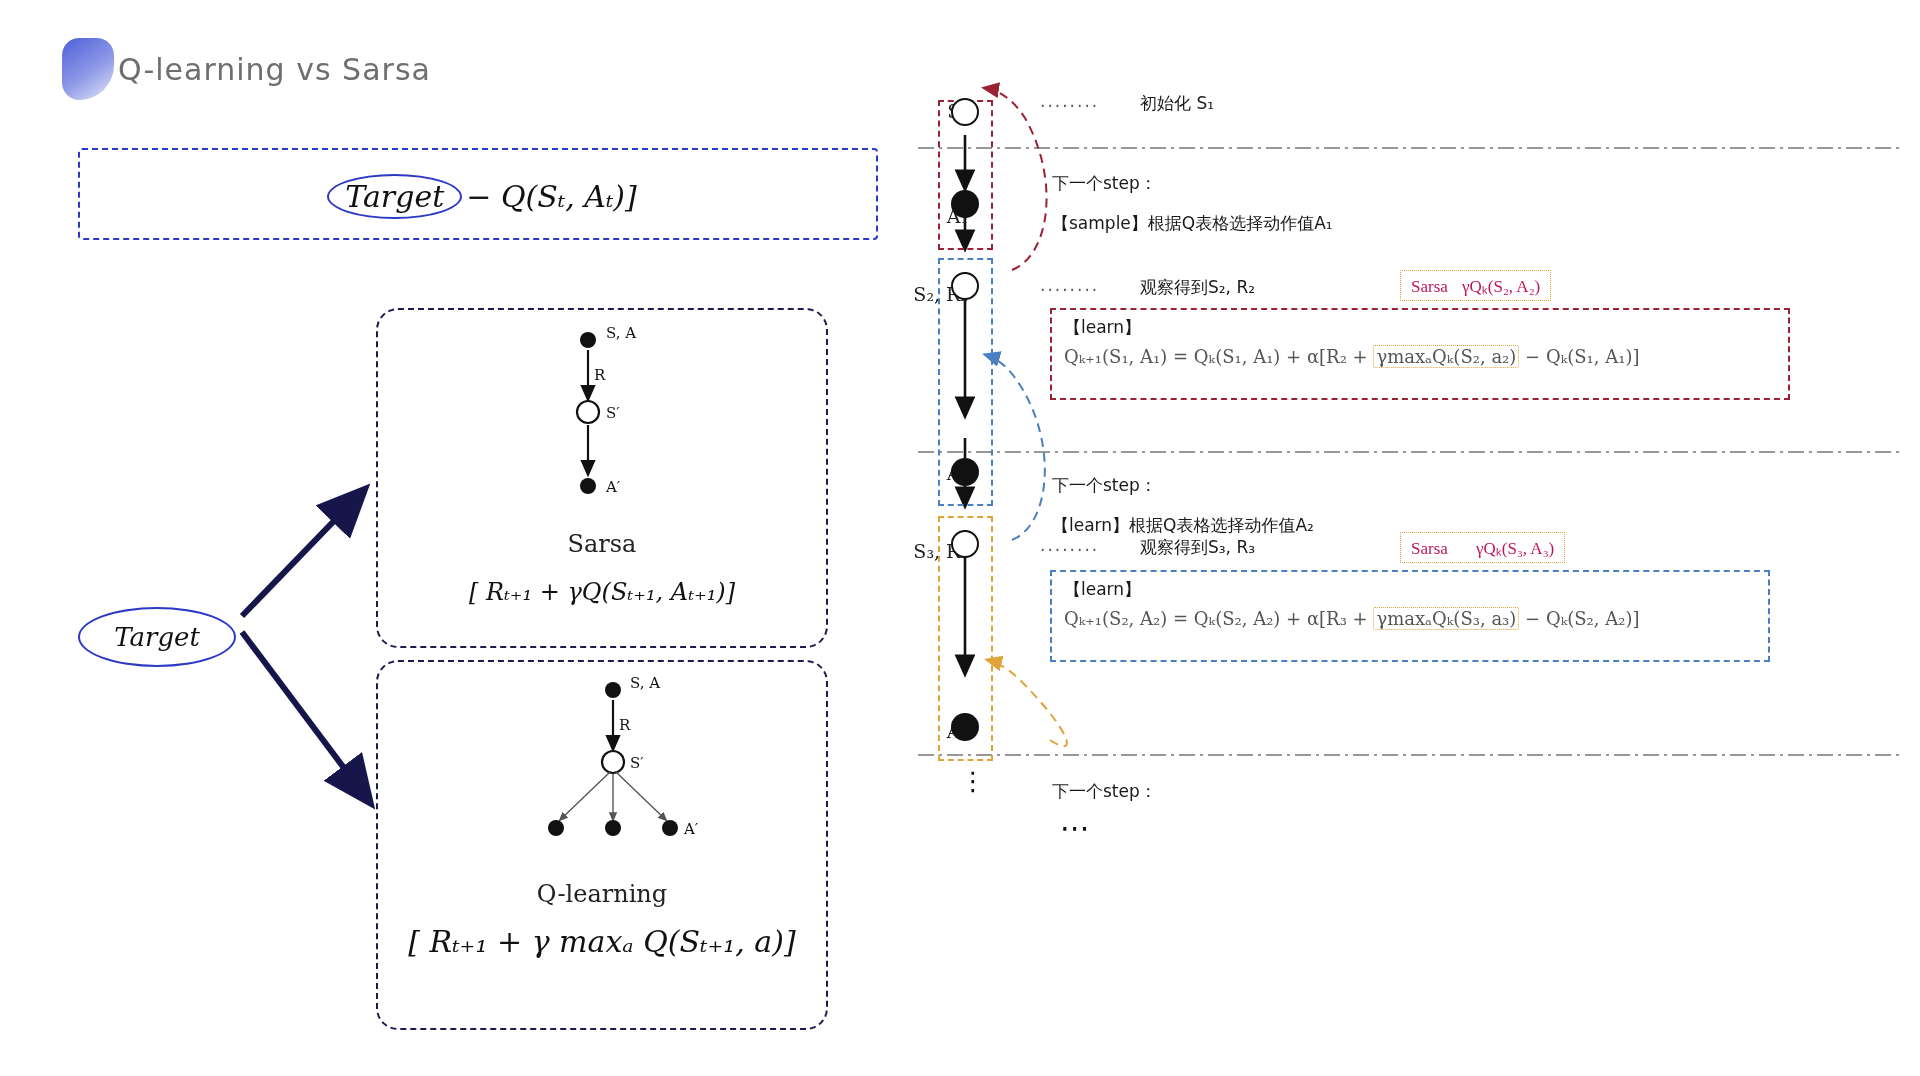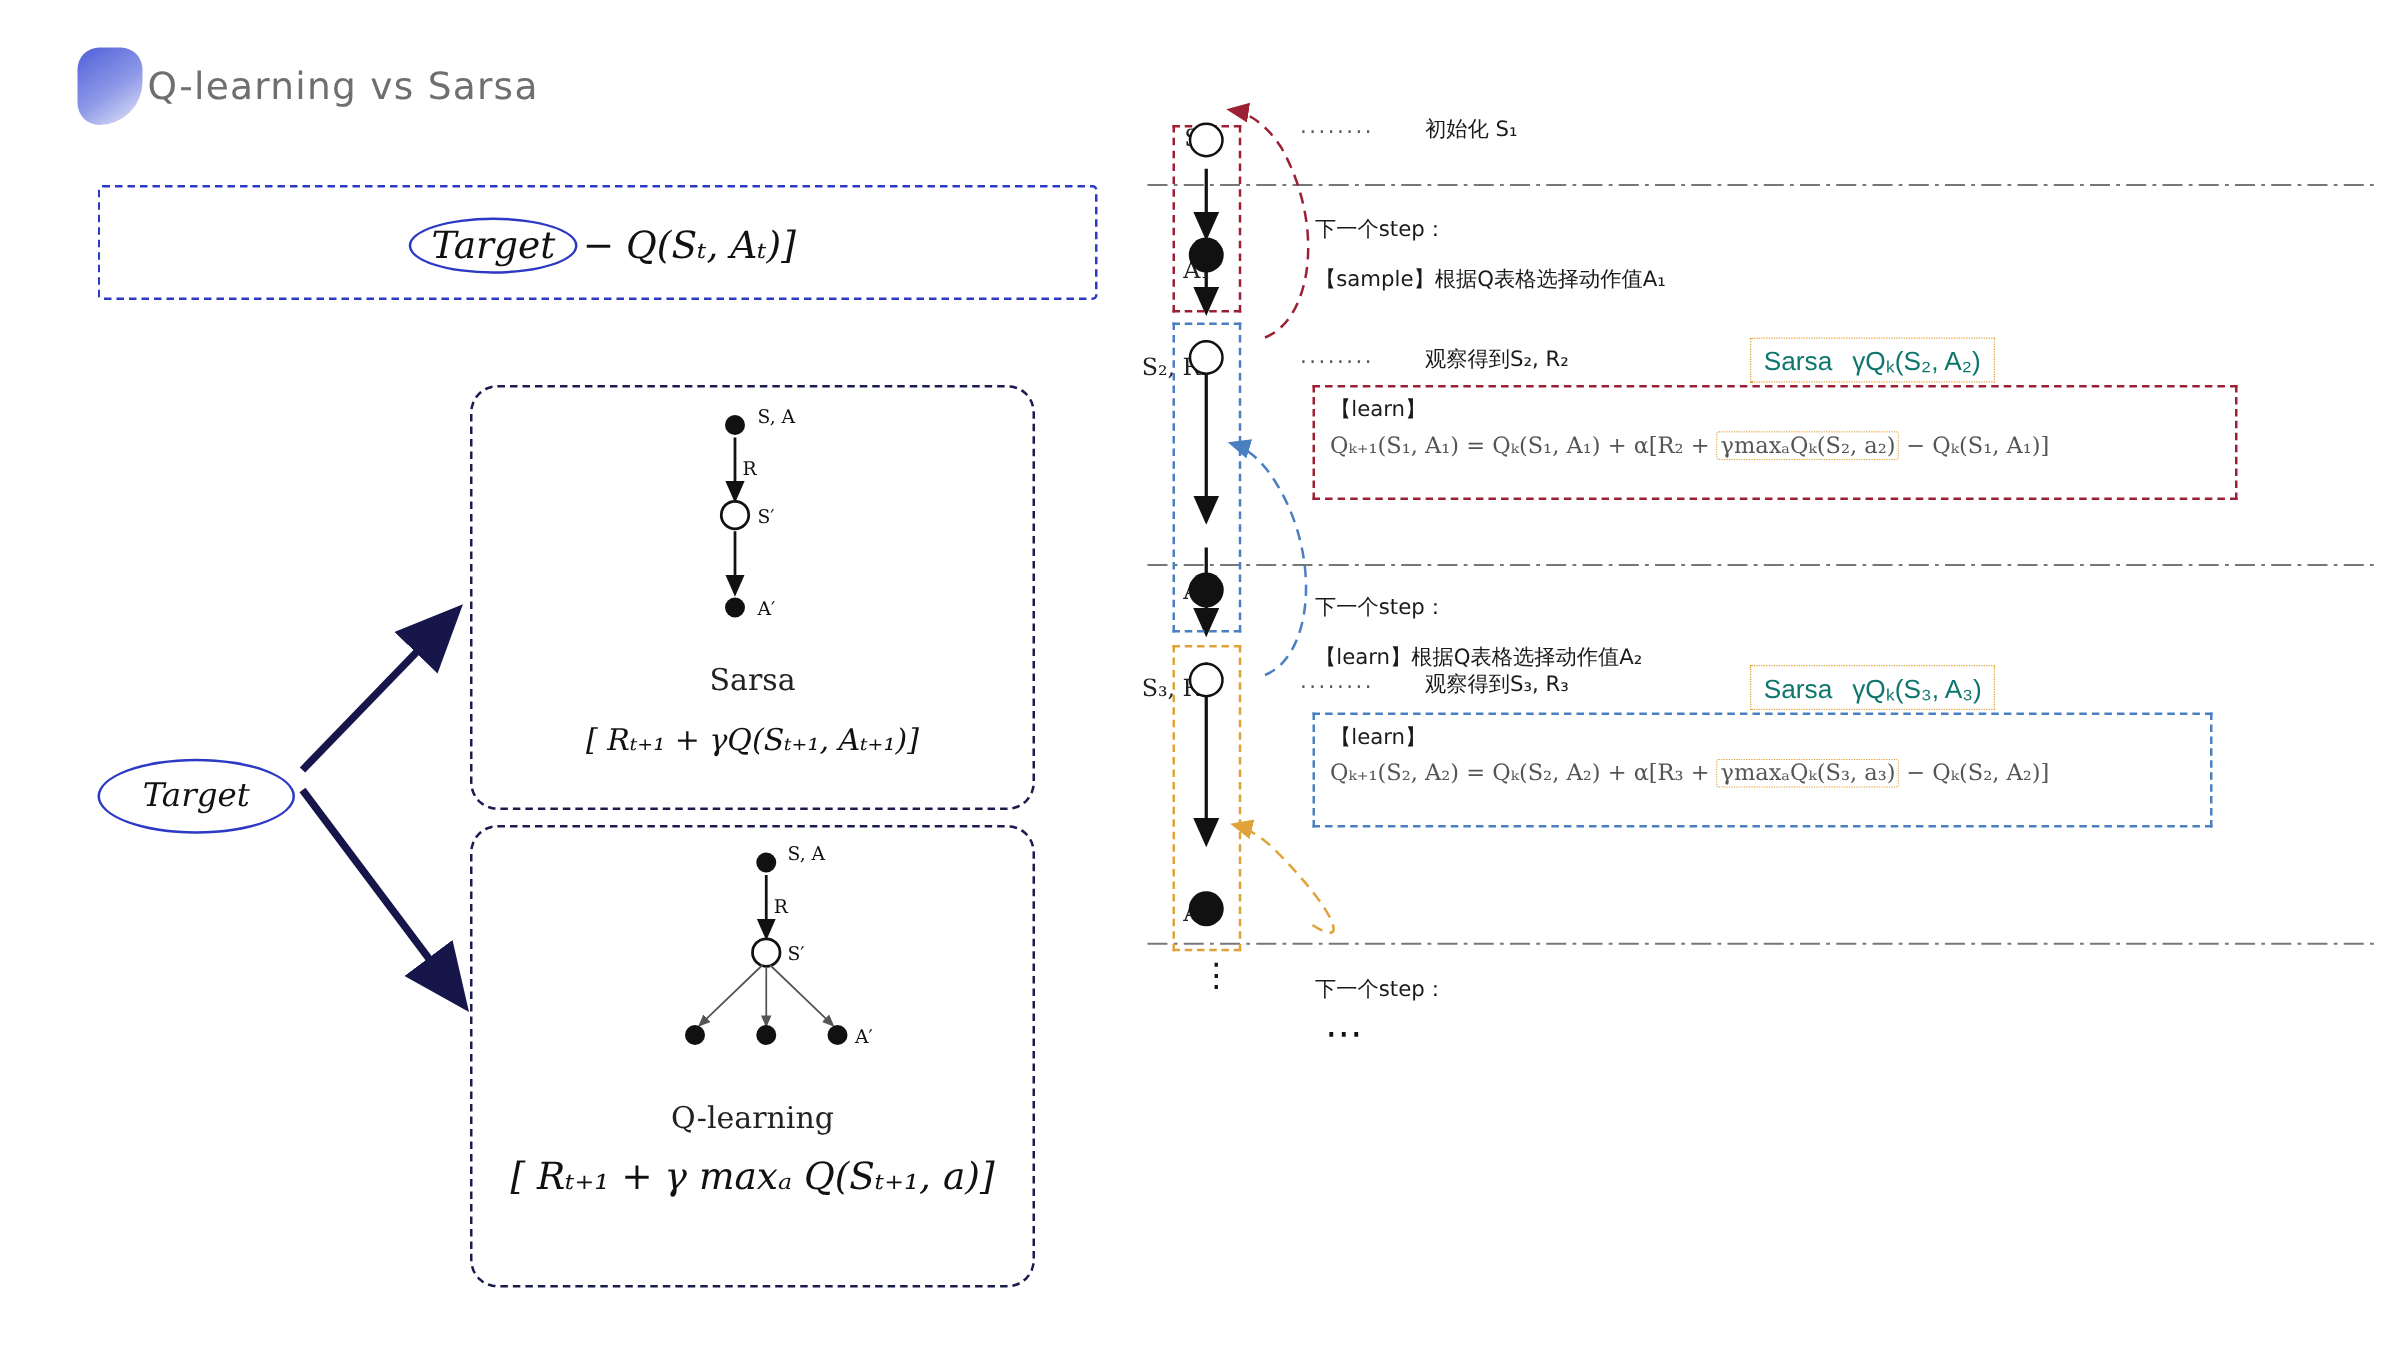--- a/index.html
+++ b/index.html
@@ -218,23 +218,23 @@
   }
   .hl-orange {
     border: 1px dotted #e0a33a;
     padding: 0 2px;
     border-radius: 2px;
   }
   .sarsa-tag {
     position: absolute;
     border: 1px dotted #e0a33a;
     padding: 3px 10px;
-    font-family: Liberation Sans, sans-serif;
-    font-size: 21px;
-    color: #0f766e;
+    font-family: Liberation Serif, serif;
+    font-size: 17px;
+    color: #be185d;
     white-space: nowrap;
     background: #fff;
   }
   .vdots {
     position: absolute;
     font-size: 26px;
     line-height: 0.5;
     color: #111;
     font-family: "DejaVu Sans", sans-serif;
   }
@@ -406,21 +406,21 @@
     </div>
 
     <div class="ann" style="left:152px; top:434px;">下一个step：</div>
     <div class="ann" style="left:152px; top:474px;">【learn】根据Q表格选择动作值A₂</div>
 
     <div class="ann-dots" style="left:140px; top:500px;">········</div>
     <div class="ann" style="left:240px; top:496px;text-align:center;">观察得到S₃, R₃</div>
 
     <div class="sarsa-tag" style="left:500px; top:492px;">
       <span>Sarsa</span>
-      <span style="margin-left:10px;">γQₖ(S₃, A₃)</span>
+      <span style="margin-left:24px;">γQₖ(S₃, A₃)</span>
     </div>
 
     <div class="learn-box blue" style="left:150px; top:530px; width:720px; height:92px;">
       <div class="learn-title">【learn】</div>
       <div class="learn-eq">
         <span>Qₖ₊₁(S₂, A₂) = Qₖ(S₂, A₂) + α[R₃ + </span><span class="hl-orange">γmaxₐQₖ(S₃, a₃)</span><span> − Qₖ(S₂, A₂)]</span>
       </div>
     </div>
 
     <div class="ann" style="left:152px; top:740px;">下一个step：</div>

